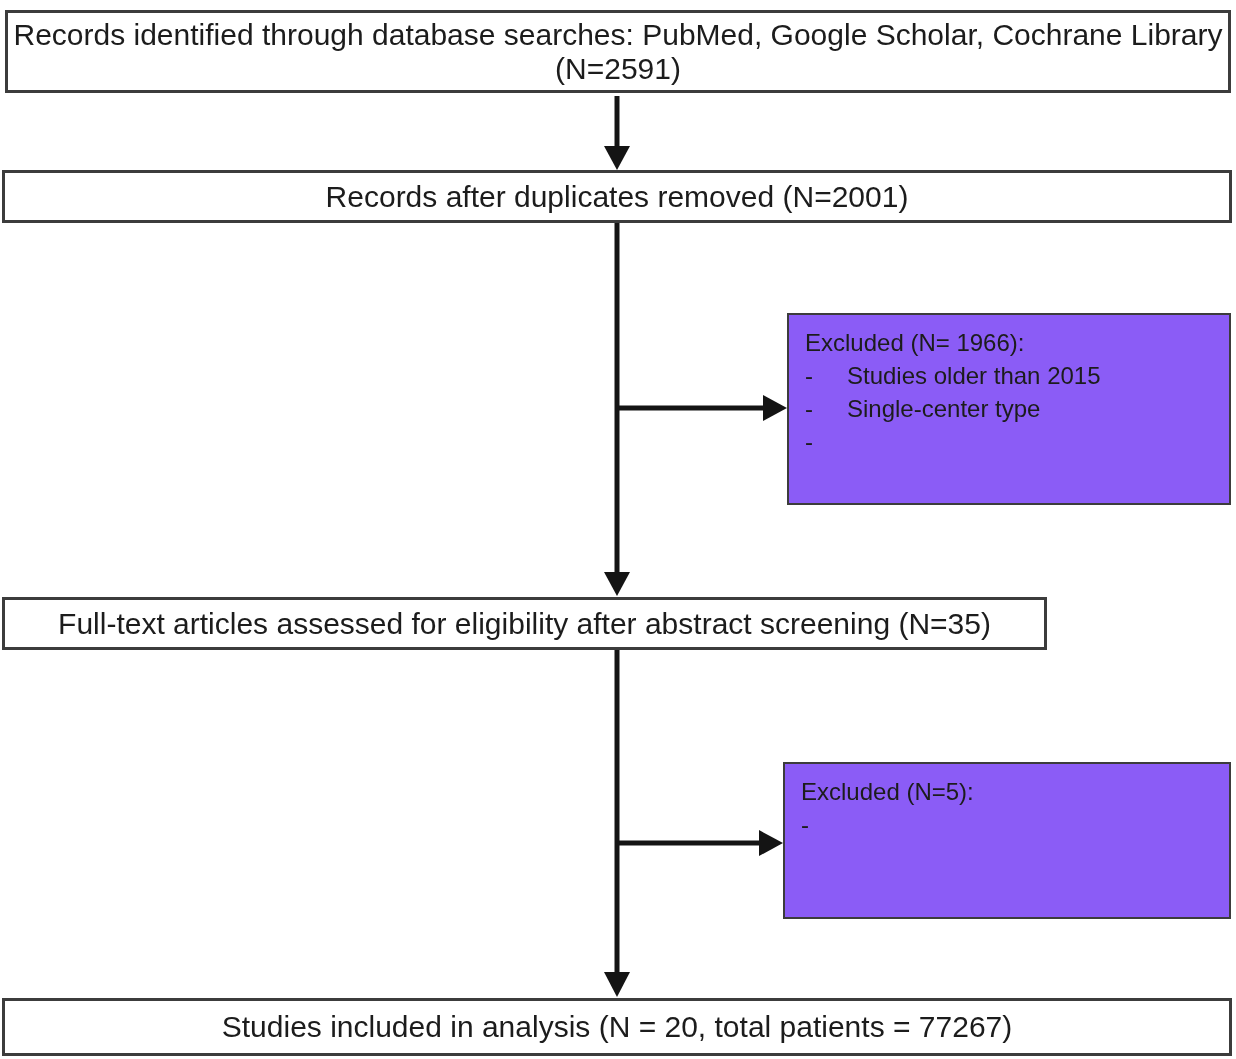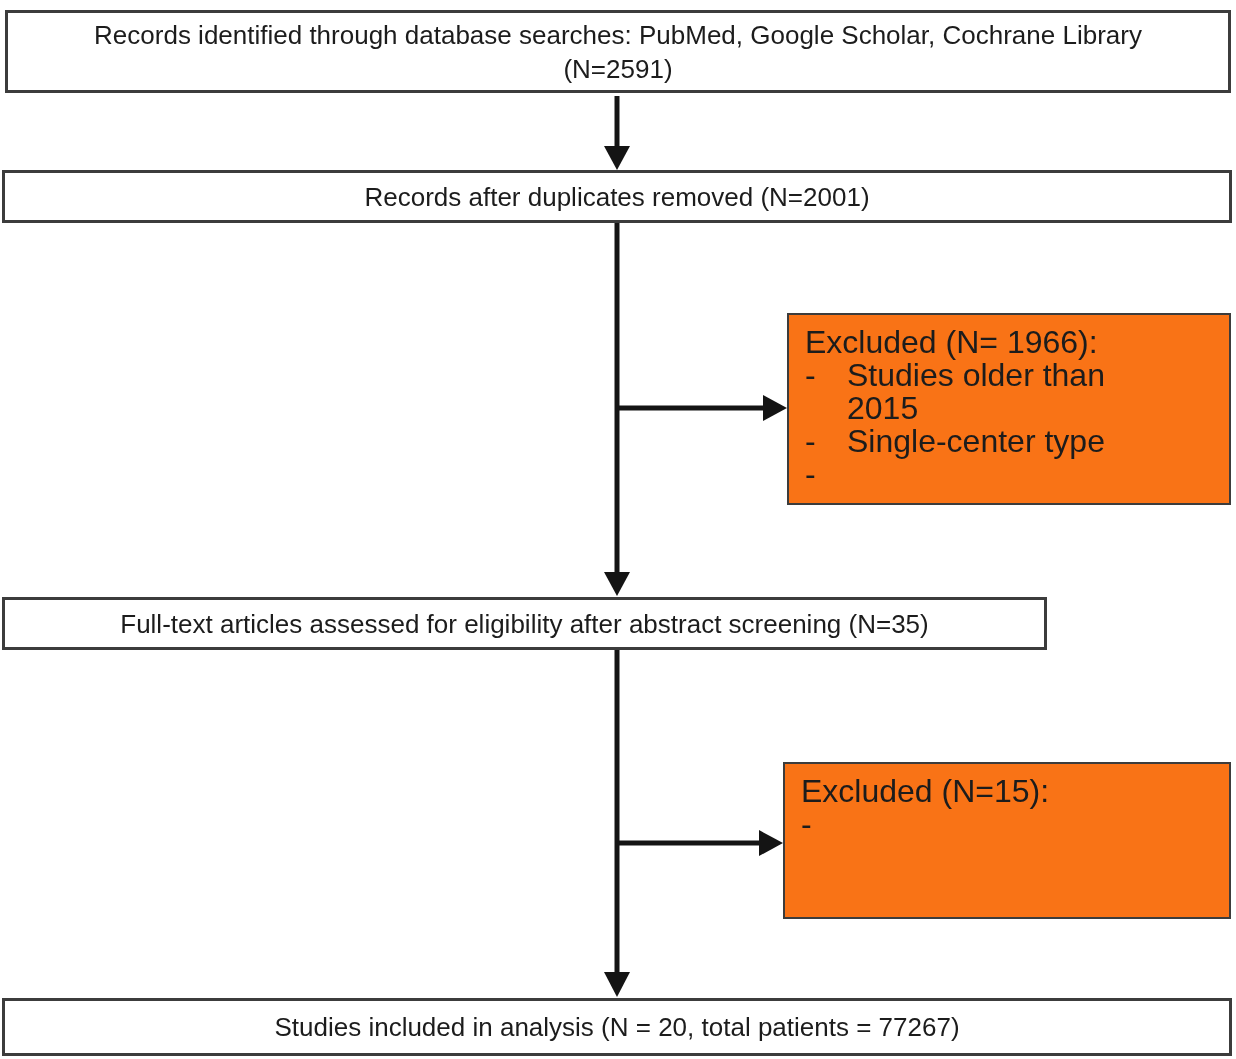--- a/index.html
+++ b/index.html
@@ -18,35 +18,35 @@
   
   .box {
     position: absolute;
     background: #ffffff;
     border: 3px solid #3c3c3c;
     display: flex;
     flex-direction: column;
     justify-content: center;
     align-items: center;
     text-align: center;
-    font-size: 26px;
+    font-size: 30px;
     line-height: 34px;
     color: #1c1c1c;
   }
   .box-identification { left: 5px;  top: 10px;  width: 1226px; height: 83px; }
   .box-duplicates     { left: 2px;  top: 170px; width: 1230px; height: 53px; }
   .box-fulltext       { left: 2px;  top: 597px; width: 1045px; height: 53px; }
   .box-included       { left: 2px;  top: 998px; width: 1230px; height: 58px; }
 
   
   .xbox {
     position: absolute;
-    background: #f97316;
+    background: #8b5cf6;
     border: 2px solid #3c3c3c;
-    font-size: 32px;
+    font-size: 24px;
     line-height: 33px;
     color: #1c1c1c;
     padding: 11px 12px 8px 16px;
     text-align: left;
   }
   .xbox-1 { left: 787px; top: 313px; width: 444px; height: 192px; }
   .xbox-2 { left: 783px; top: 762px; width: 448px; height: 157px; }
   .x-item { display: flex; align-items: flex-start; }
   .x-marker { width: 42px; flex: 0 0 42px; }
   .x-text { max-width: 332px; }
@@ -111,21 +111,21 @@
     <div class="x-item">
       <span class="x-marker">-</span>
     </div>
   </div>
 
   <div class="box box-fulltext">
     <div>Full-text articles assessed for eligibility after abstract screening (N=35)</div>
   </div>
 
   <div class="xbox xbox-2">
-    <div class="x-title">Excluded (N=15):</div>
+    <div class="x-title">Excluded (N=5):</div>
     <div class="x-item">
       <span class="x-marker">-</span>
     </div>
   </div>
 
   <div class="box box-included">
     <div>Studies included in analysis (N = 20, total patients = 77267)</div>
   </div>
 
 </div>

